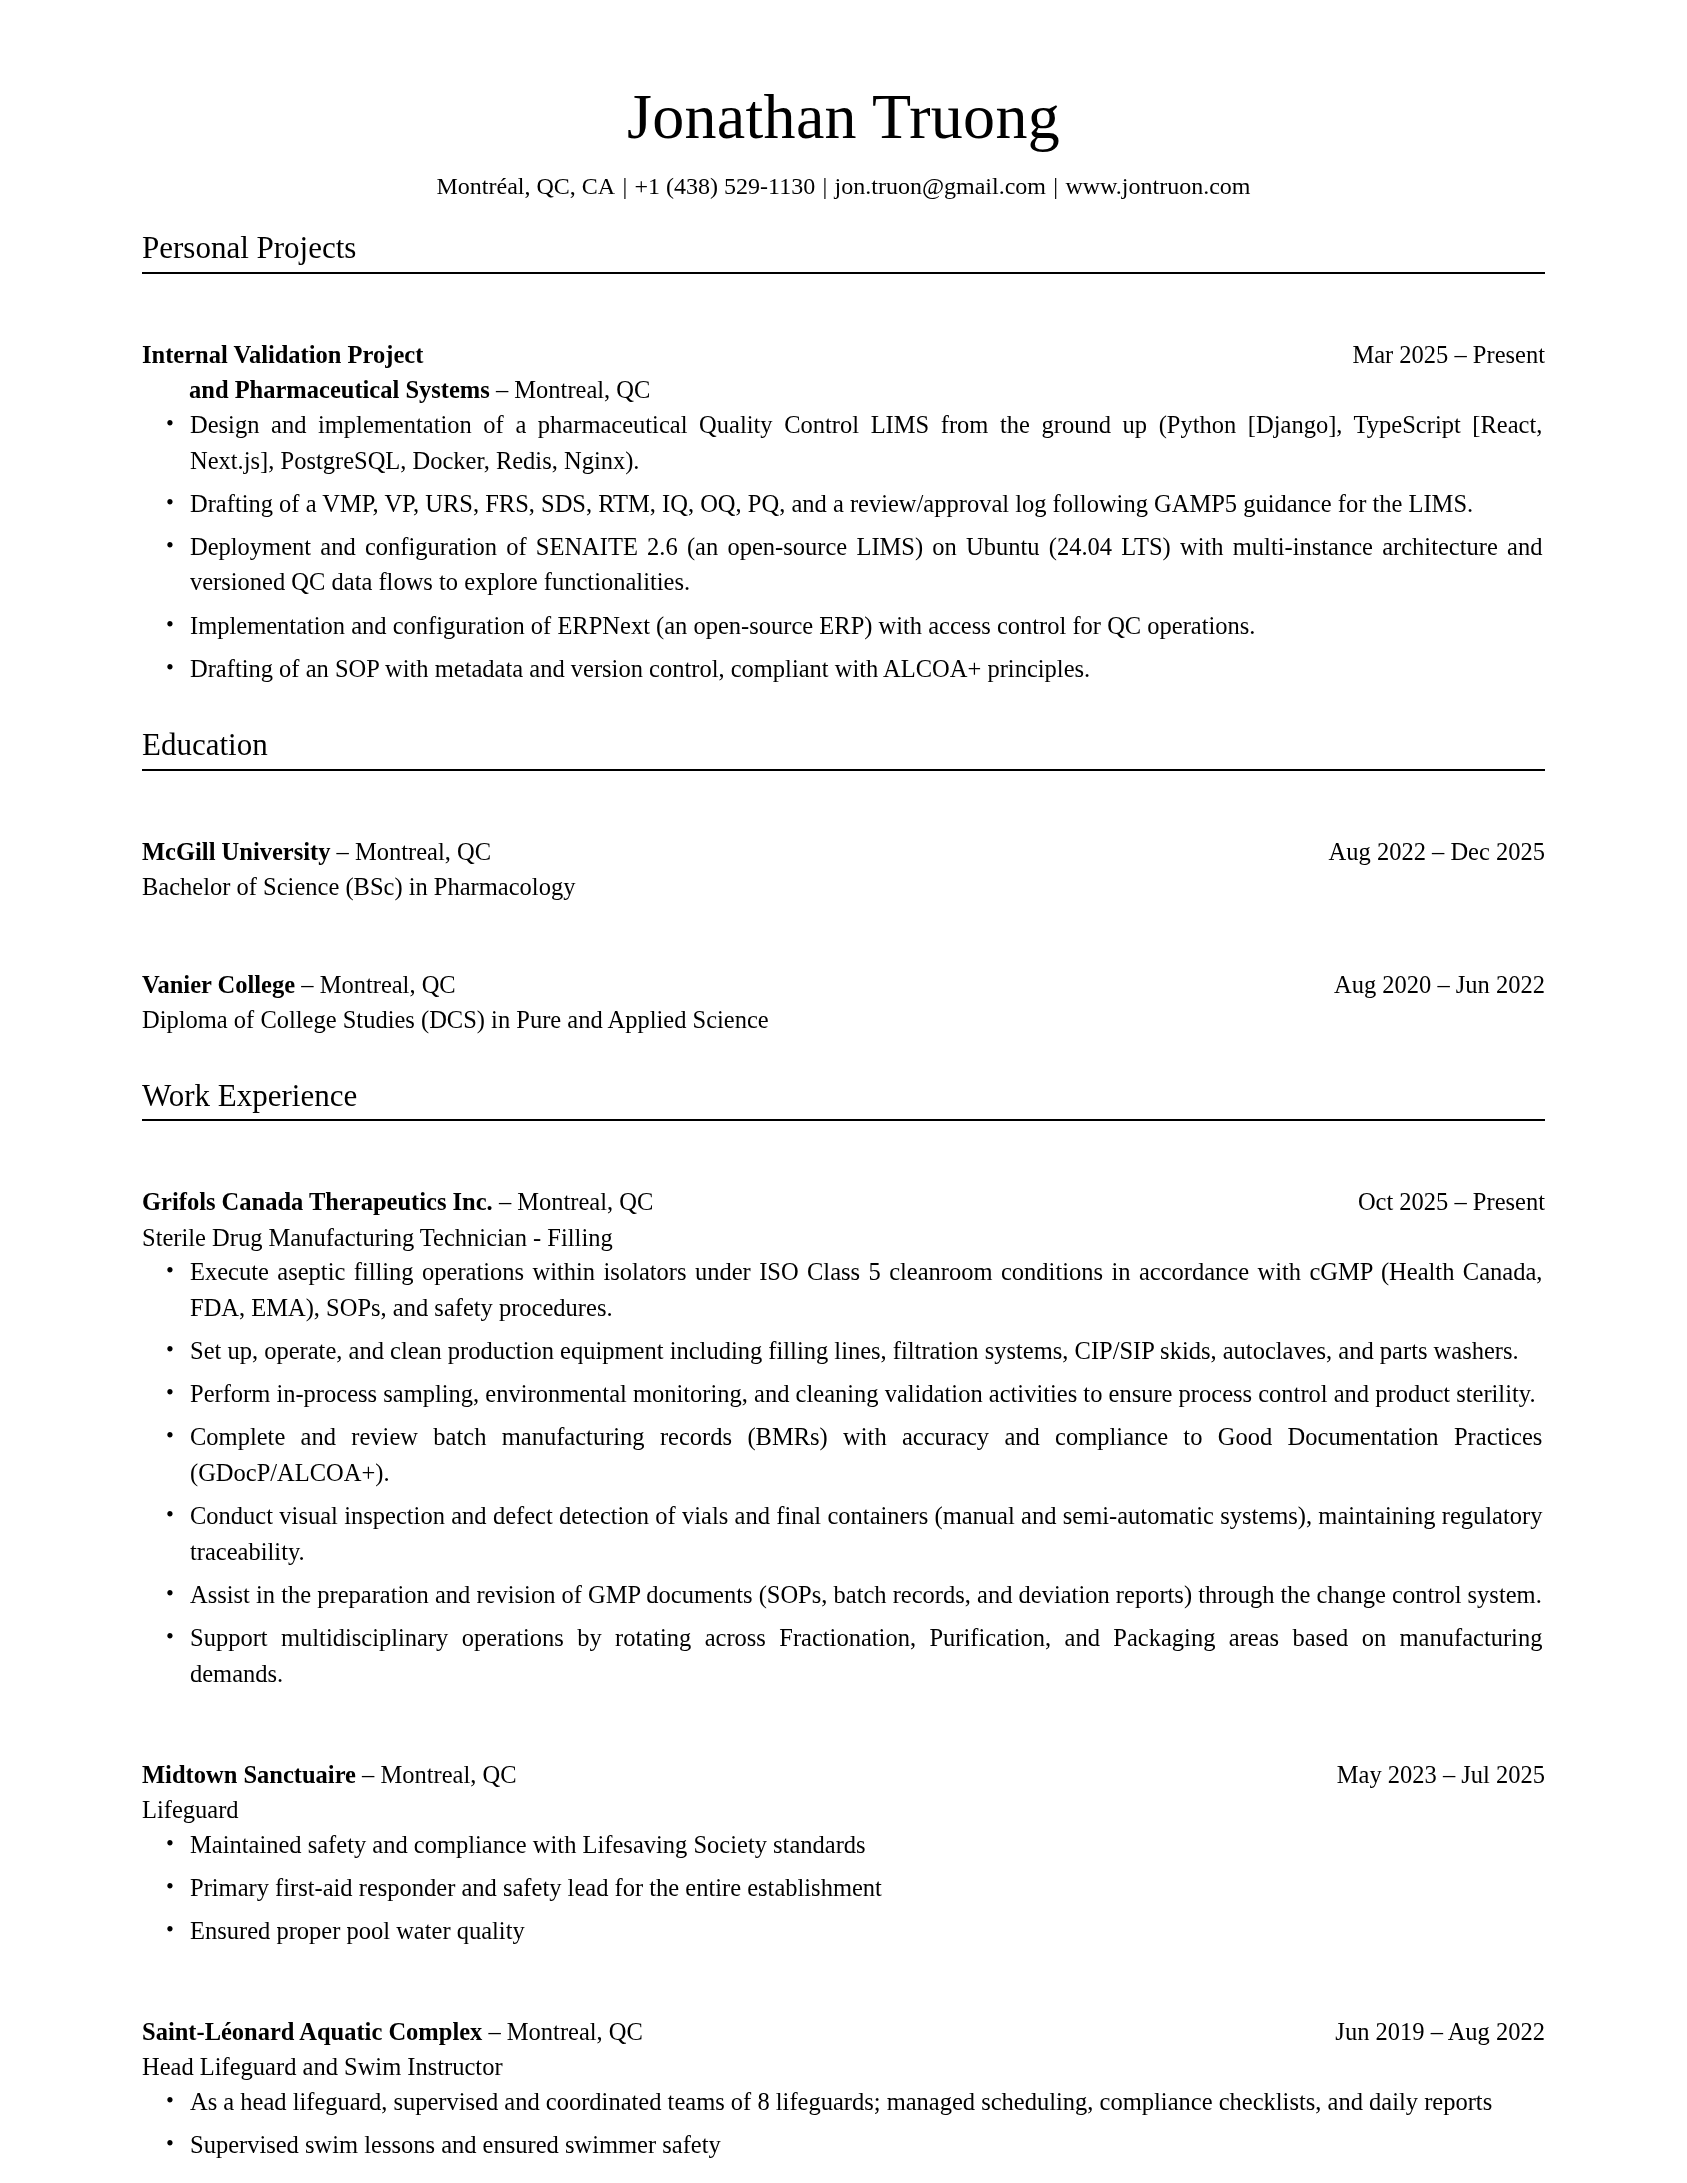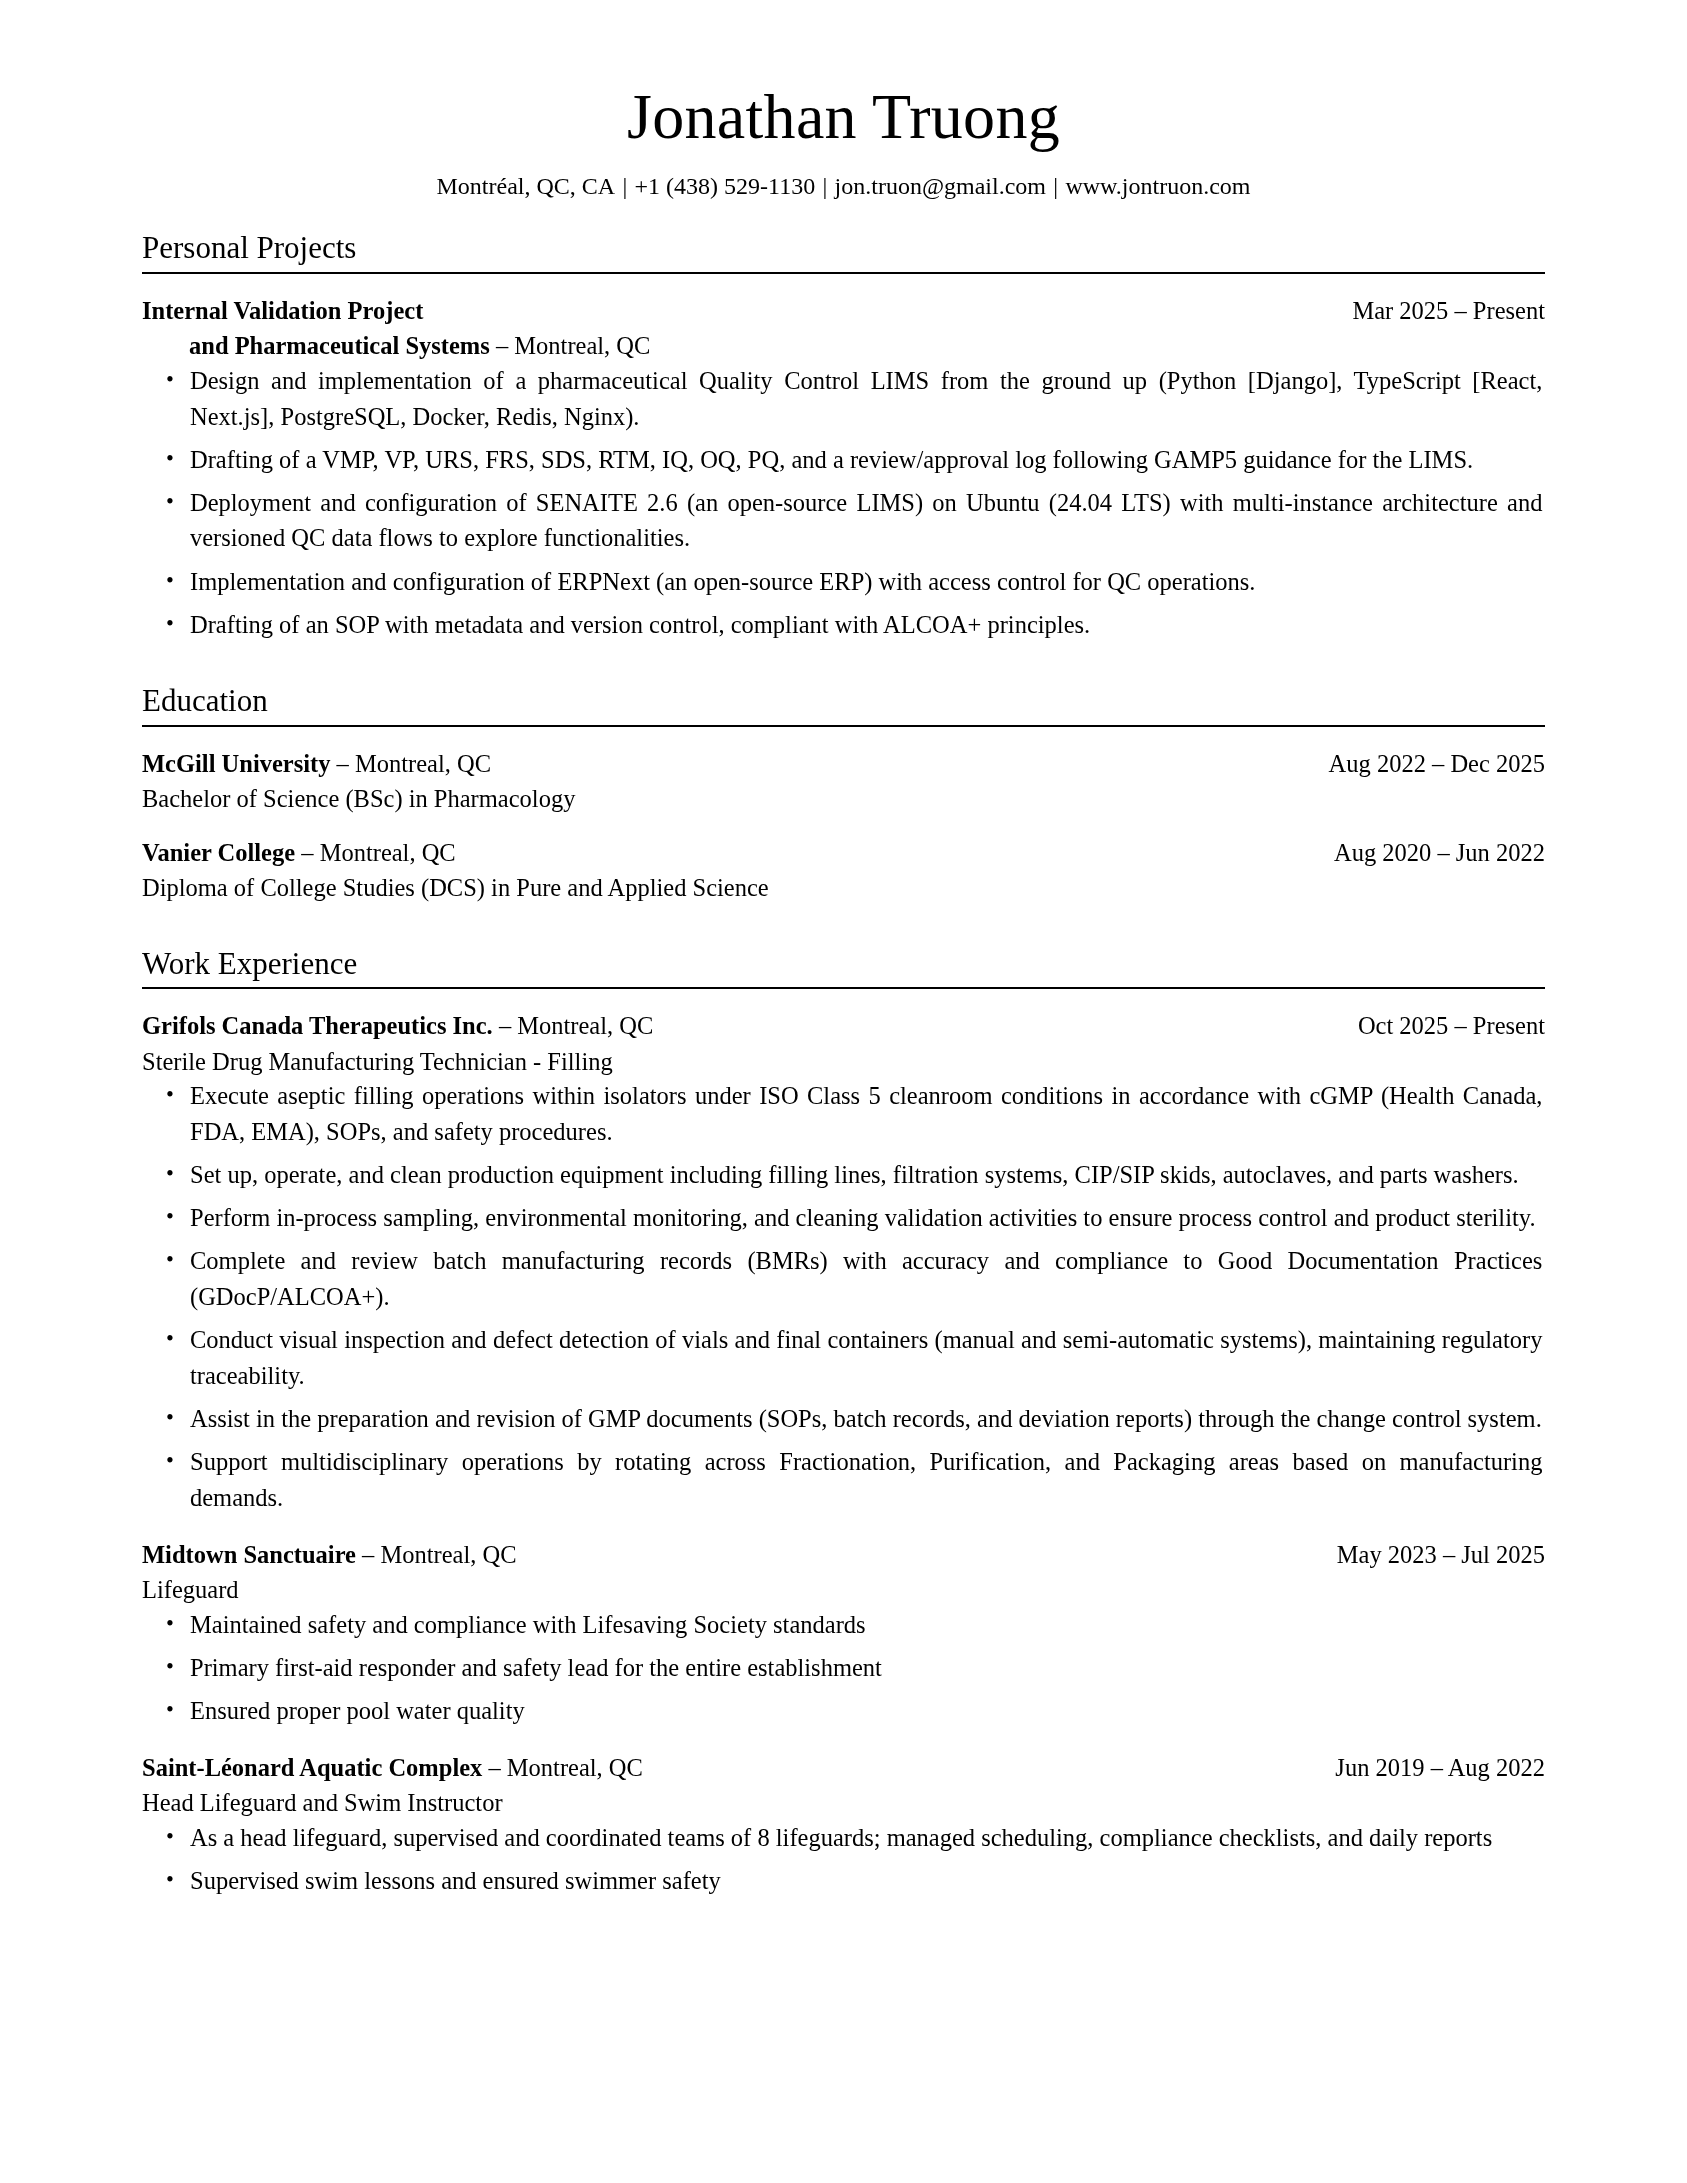--- a/index.html
+++ b/index.html
@@ -85,20 +85,21 @@
     flex: 1 1 auto;
     min-width: 0;
   }
   .entry-right {
     font-size: 24.5px;
     line-height: 1.38;
     flex: 0 0 auto;
     white-space: nowrap;
     padding-left: 26.5px;
     text-align: right;
+    margin-top: 44px;
   }
   .org {
     font-weight: bold;
   }
   .loc {
     font-weight: normal;
   }
   .entry-sub {
     font-size: 24.5px;
     line-height: 1.38;

